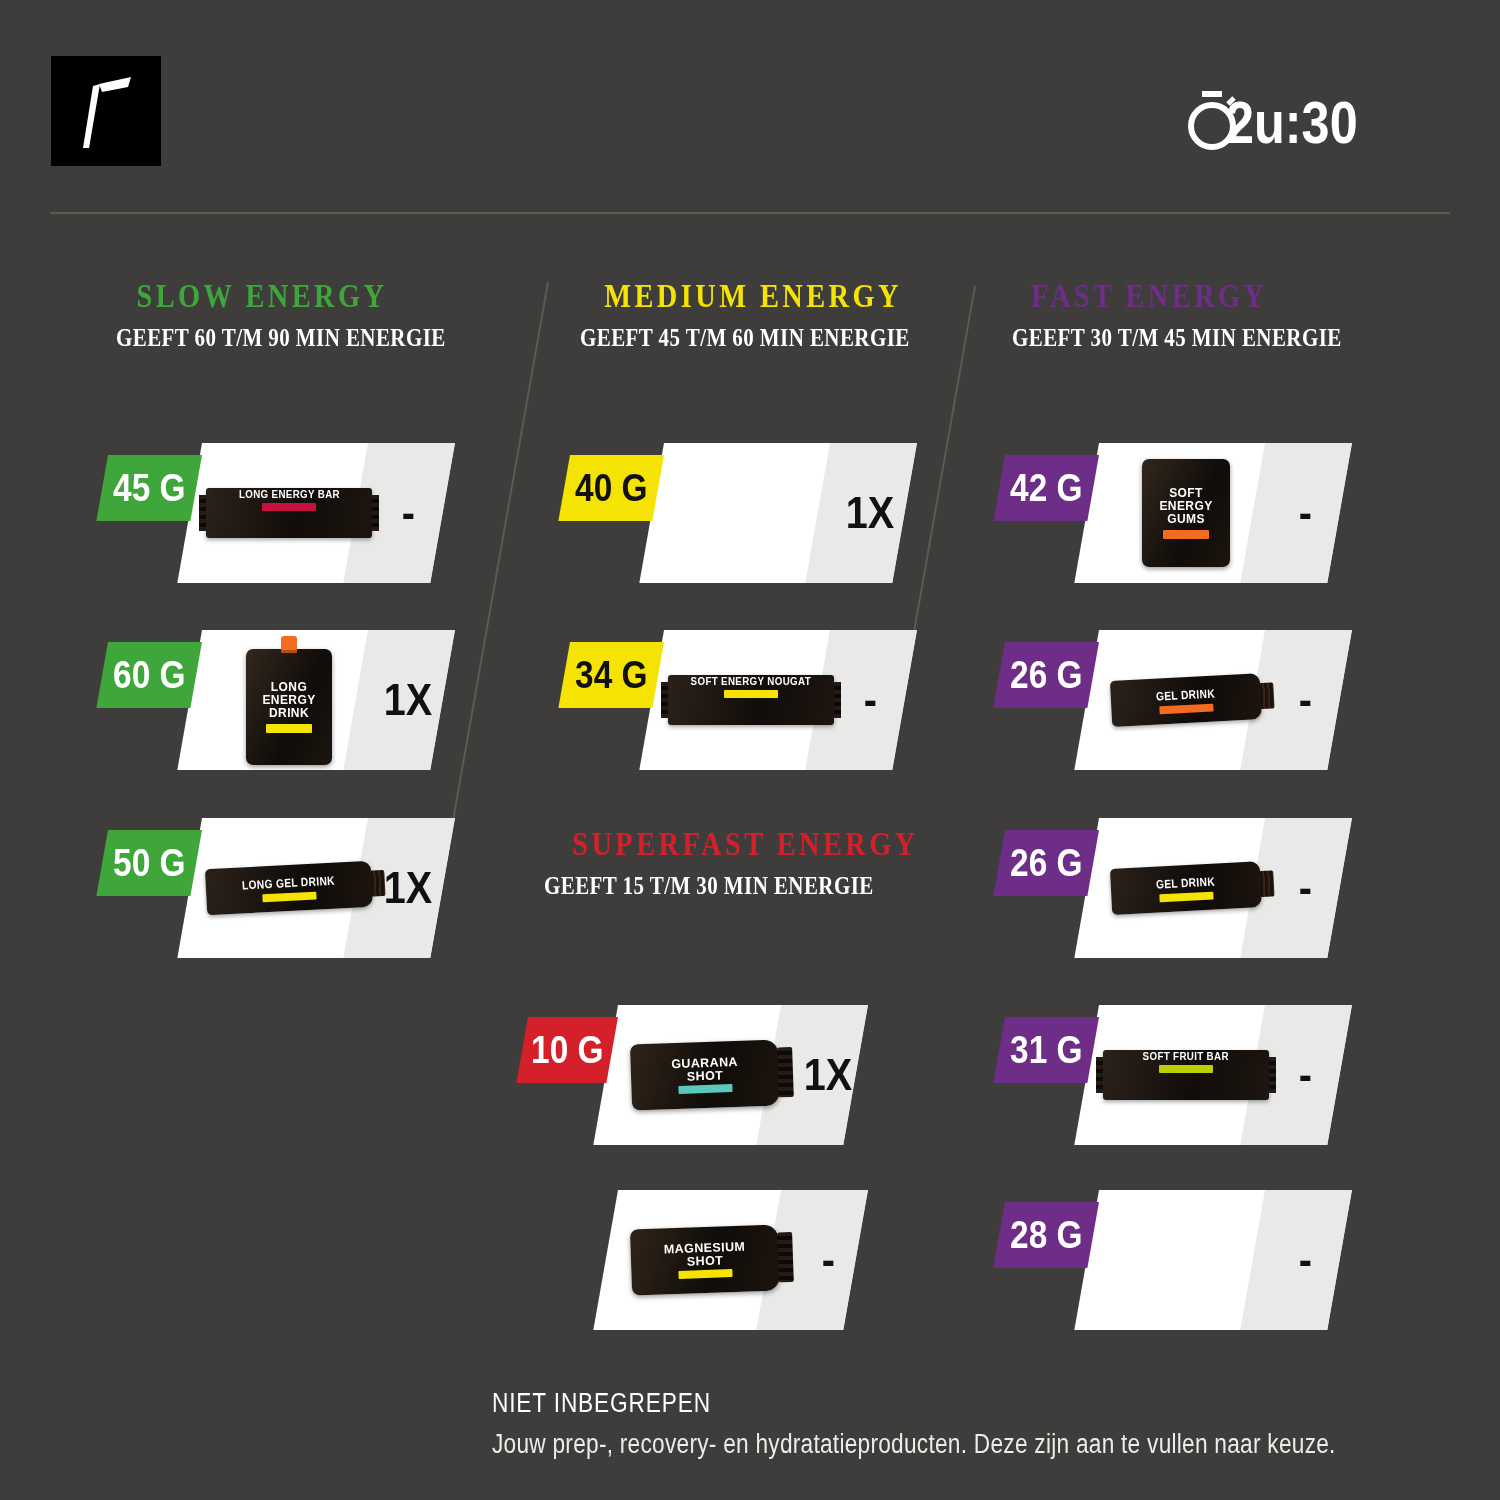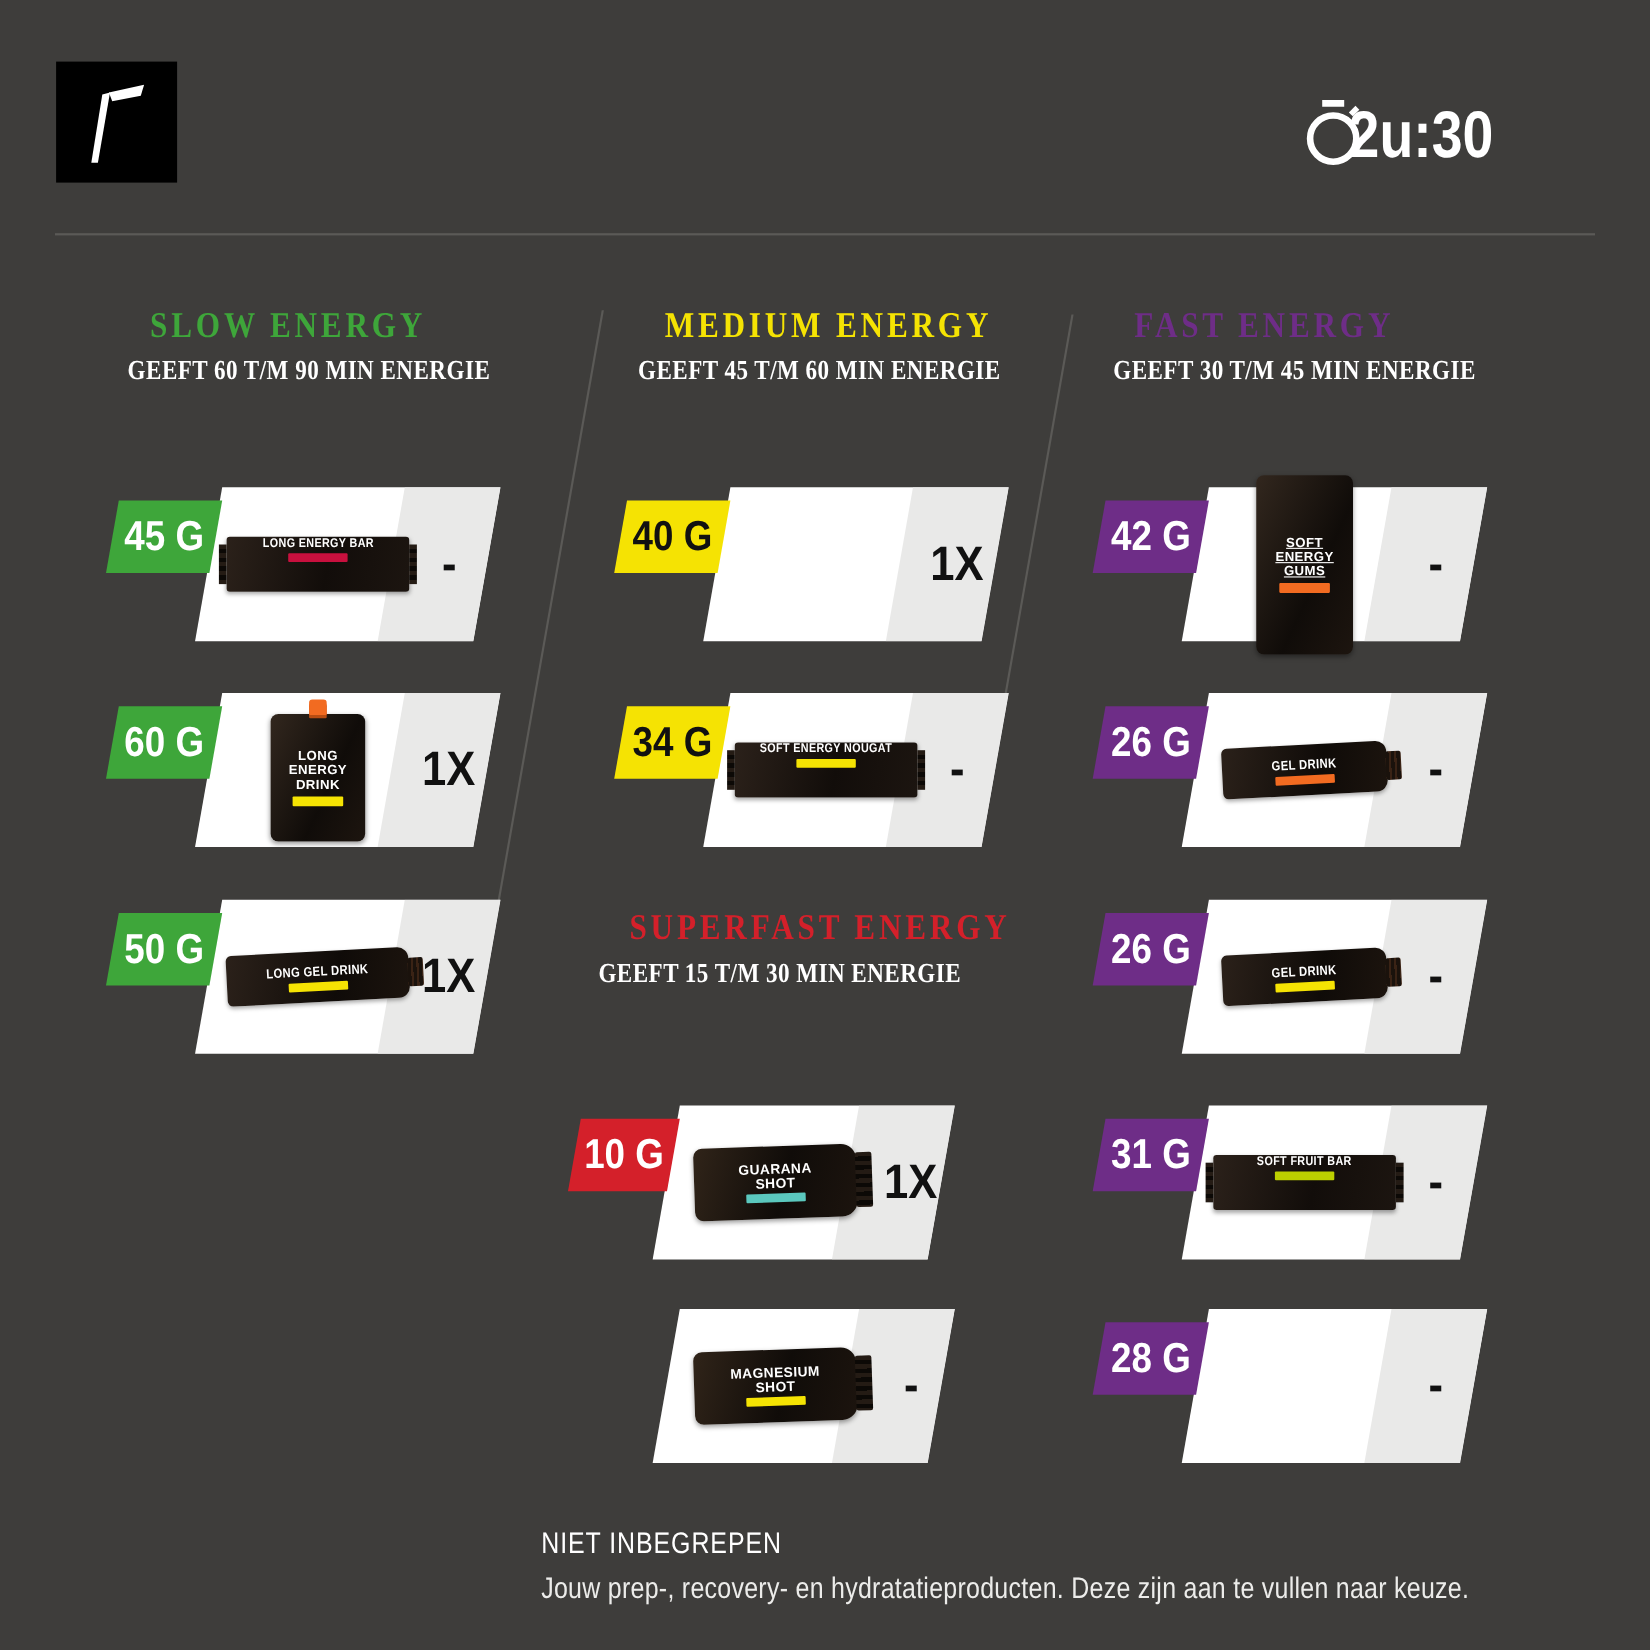--- a/index.html
+++ b/index.html
@@ -62,21 +62,21 @@
   .bar-shape .chip{height:8px;margin-top:3px;}
 
   .pouch-shape{position:relative;width:86px;height:116px;border-radius:7px;
       background:linear-gradient(115deg,#32271e 0%,#100c09 60%,#1d150f 100%);
       display:flex;flex-direction:column;align-items:center;justify-content:center;
       margin-top:14px;box-shadow:0 2px 5px rgba(0,0,0,0.4);}
   .pouch-shape.cap:before{content:"";position:absolute;top:-13px;left:50%;margin-left:-8px;
       width:16px;height:14px;background:#F26B21;border-radius:3px 3px 1px 1px;
       box-shadow:0 3px 0 #b84d12;}
   .pouch-shape .pname{font-size:12px;line-height:13px;width:70px;}
-  .pouch-tall{width:88px;height:163px;margin-top:0;text-decoration:underline;}
+  .pouch-tall{width:88px;height:108px;margin-top:0;}
   .pouch-tall .pname{font-size:12px;}
 
   .gel-shape{position:relative;width:168px;height:46px;border-radius:5px 10px 10px 5px;
       background:linear-gradient(100deg,#2b211a 0%,#0f0b08 60%,#1c140e 100%);
       transform:rotate(-3deg);
       display:flex;flex-direction:column;align-items:center;justify-content:center;
       box-shadow:0 2px 4px rgba(0,0,0,0.35);}
   .gel-shape:after{content:"";position:absolute;right:-13px;top:50%;margin-top:-13px;
       width:14px;height:26px;background:repeating-linear-gradient(90deg,#1a120c 0 3px,#3a2315 3px 5px);
       border-radius:2px;}

